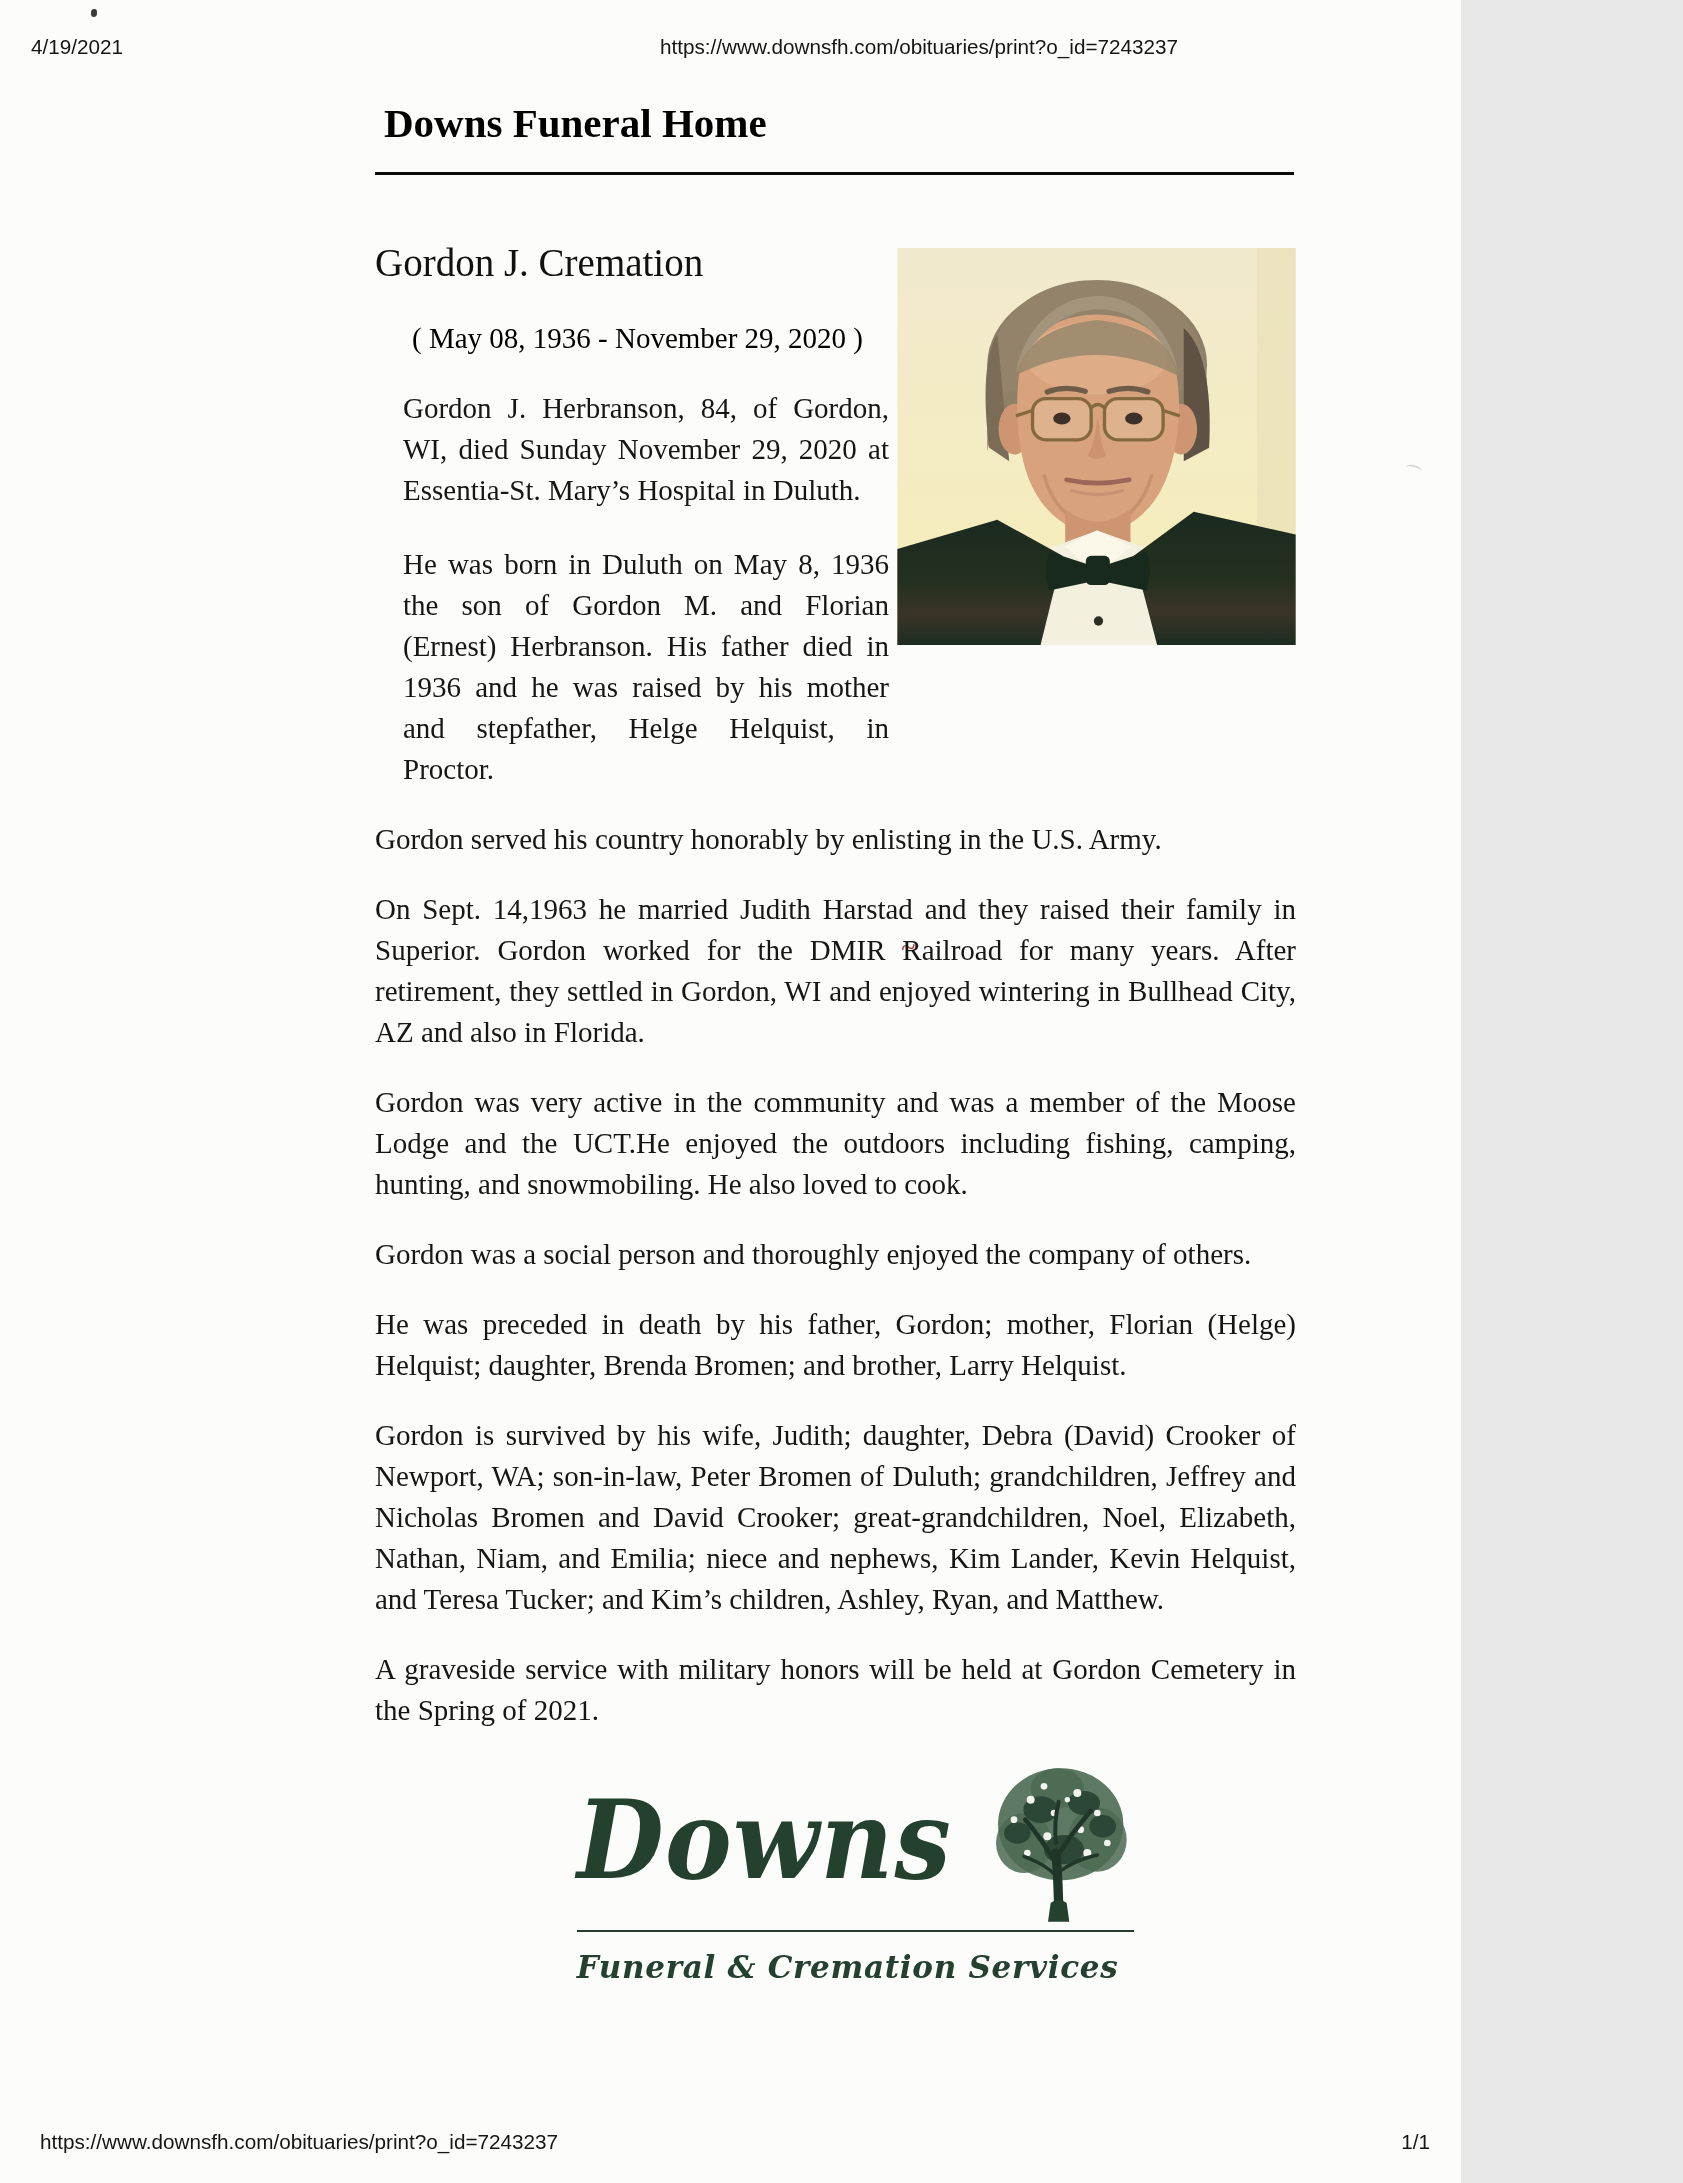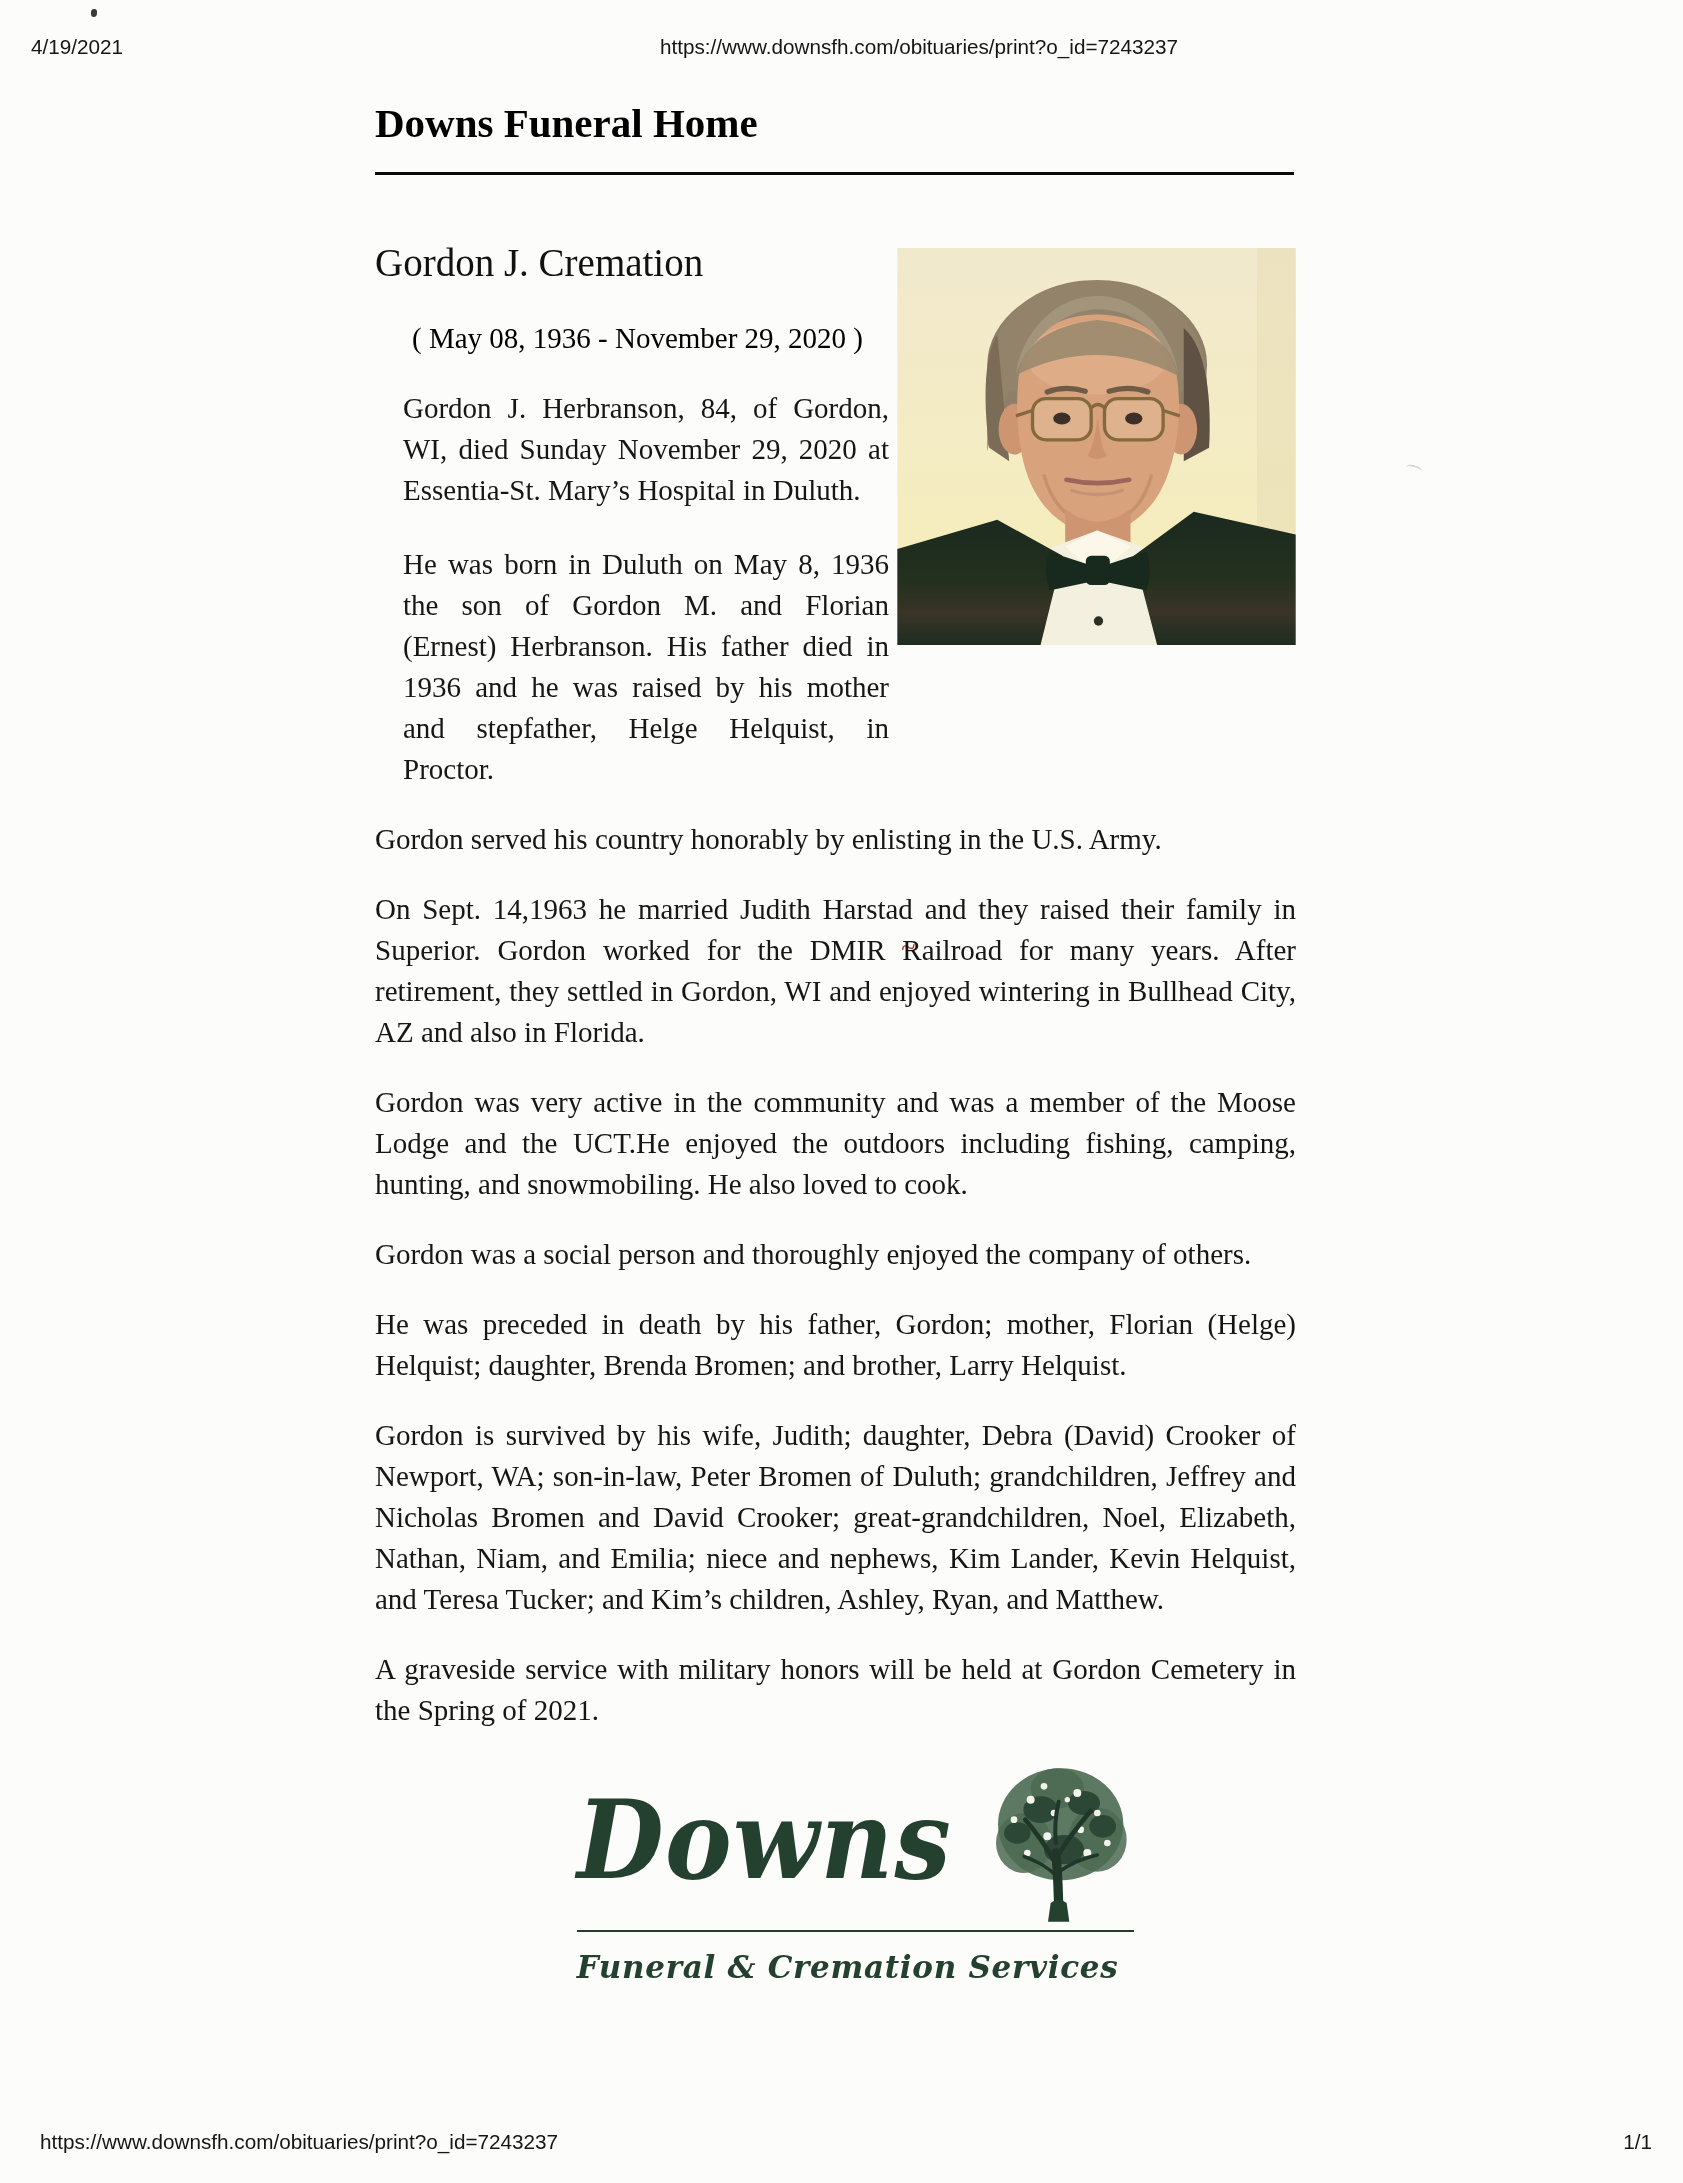--- a/index.html
+++ b/index.html
@@ -1,18 +1,18 @@
 <!DOCTYPE html>
 <html style="font-size:10.7px"><head>
 <meta charset="utf-8">
 <style>
   * { margin:0; padding:0; box-sizing:border-box; }
   body { background:#e8e8e8; font-family:"Liberation Serif", serif; }
   .page {
-    position:relative; width:1683px; height:2183px;
+    position:relative; width:1461px; height:2183px;
     background:#fcfcfa; color:#1a1a1a; overflow:hidden;
   }
   
   .print-date {
     position:absolute; left:31px; top:35px;
     font-family:"Liberation Sans", sans-serif; font-size:20.7px; color:#151515;
   }
   .header-url {
     position:absolute; left:660px; top:35px;
     font-family:"Liberation Sans", sans-serif; font-size:20.7px; color:#151515;
@@ -24,20 +24,21 @@
   .page-number {
     position:absolute; right:31px; top:2130px;
     font-family:"Liberation Sans", sans-serif; font-size:20.7px; color:#151515;
   }
   
   .content { position:absolute; left:375px; top:103px; width:921px; }
   h1.site-title {
     font-family:"Liberation Serif", serif; font-weight:bold;
     font-size:41px; line-height:1.0; color:#000;
     letter-spacing:0px;
+    margin-left:9px;
   }
   .title-rule { height:2.7px; background:#0b0b0b; margin-top:28px; width:919px; }
   .obit-top { display:flex; margin-top:67px; }
   .obit-left { width:514px; flex:0 0 514px; }
   h2.deceased-name {
     font-weight:normal; font-size:39px; line-height:1.1; color:#111;
   }
   .life-dates { margin-top:37px; font-size:29px; color:#000000;margin-left:37px; }
   p.body-par {
     font-size:29px; line-height:41px; color:#161616;

